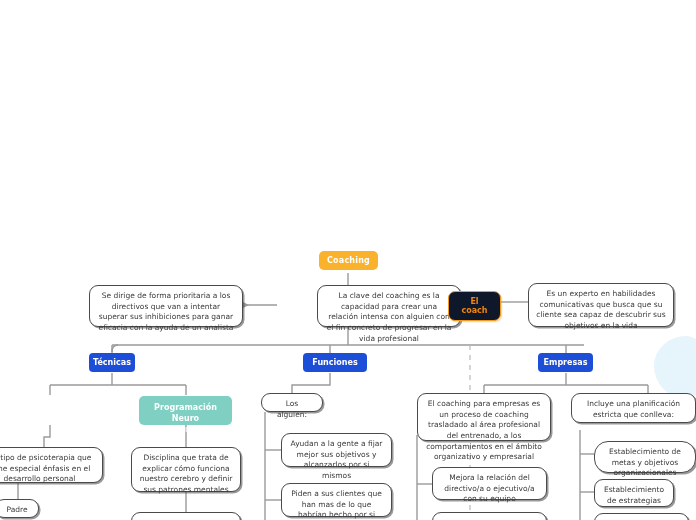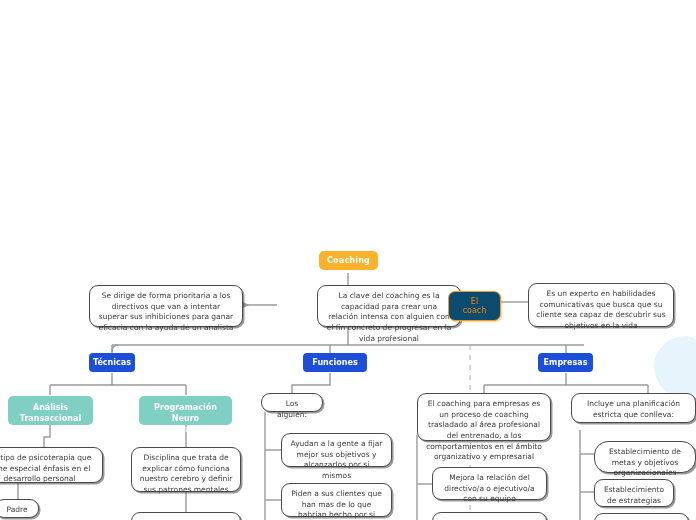--- a/index.html
+++ b/index.html
@@ -62,25 +62,25 @@
     border-radius: 5px;
     color: #ffffff;
     font-weight: bold;
     font-size: 8px;
     padding: 5px 10px;
     letter-spacing: .2px;
   }
 
   
   .pill-orange-outline {
-    background: #0c4a6e;
+    background: #0f172a;
     border: 1.4px solid #f59a1f;
     border-radius: 7px;
     color: #f2870d;
-    font-weight: normal;
+    font-weight: bold;
     font-size: 8px;
     padding: 5px 23px;
     box-shadow: 1.2px 1.2px 0 rgba(245,154,31,0.35);
   }
 
   
   .pill-green {
     background: #1d4ed8;
     border: none;
     border-radius: 4px;
@@ -212,23 +212,20 @@
   <div class="node pill-green" style="left:89px; top:353px; width:46px;">
     <span>Técnicas</span>
   </div>
   <div class="node pill-green" style="left:303px; top:353px; width:64px;">
     <span>Funciones</span>
   </div>
   <div class="node pill-green" style="left:538px; top:353px; width:55px;">
     <span>Empresas</span>
   </div>
 
-  <div class="node pill-teal" style="left:8px; top:396px; width:85px; height:29px;">
-    <span>Análisis Transaccional</span>
-  </div>
   <div class="node pill-teal" style="left:139px; top:396px; width:93px; height:29px;">
     <span>Programación Neuro Lingüística</span>
   </div>
 
   <div class="node box" style="left:-24px; top:447px; width:127px; height:36px;">
     <span>Un tipo de psicoterapia que pone especial énfasis en el desarrollo personal</span>
   </div>
 
   <div class="node box box-small" style="left:-5px; top:499px; width:44px; height:19px;">
     <span>Padre</span>

